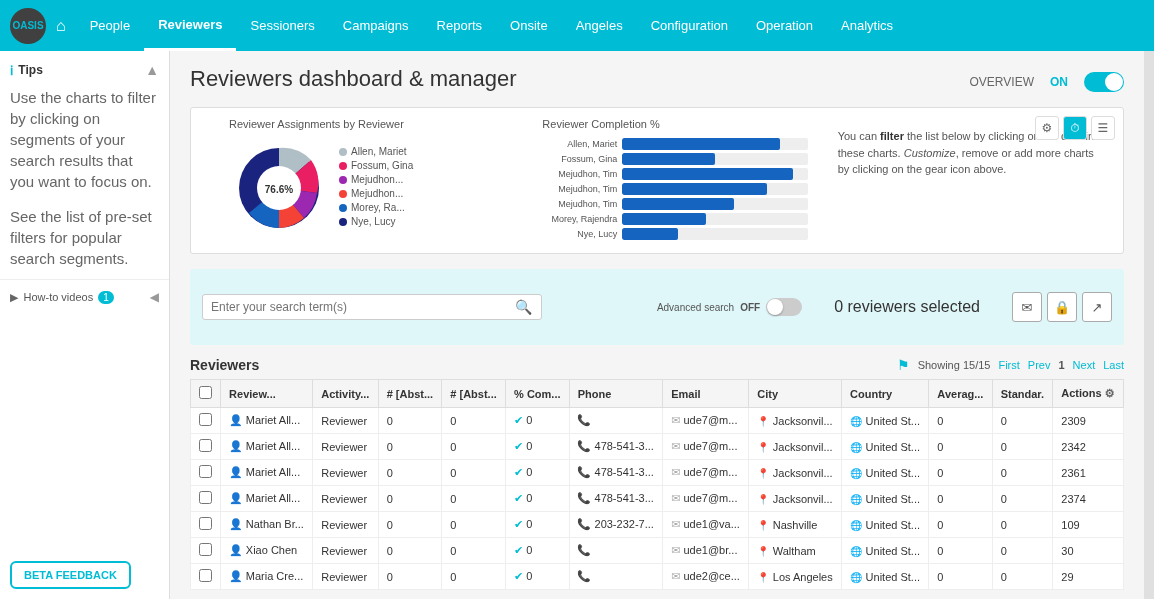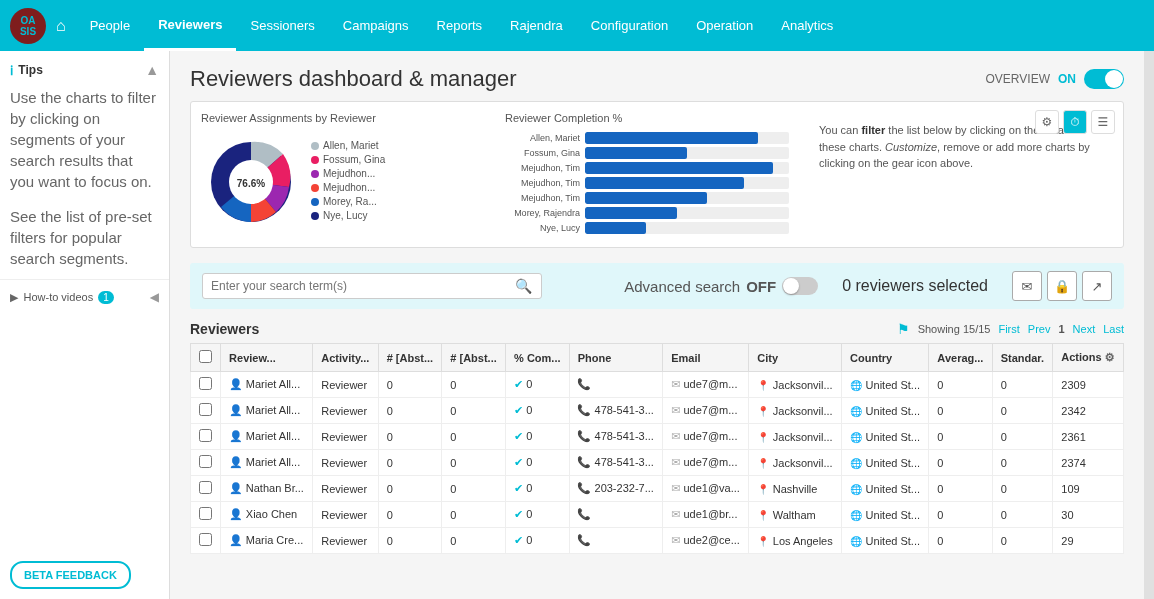--- a/index.html
+++ b/index.html
@@ -8,31 +8,31 @@
     
     .top-nav {
       background: #00bcd4;
       height: 51px;
       display: flex;
       align-items: center;
       padding: 0 10px;
       color: white;
     }
     .nav-logo {
-      background: #7f1d1d;
+      background: #404040;
       color: #00bcd4;
       border-radius: 50%;
       width: 36px;
       height: 36px;
       display: flex;
       align-items: center;
       justify-content: center;
       font-weight: bold;
       font-size: 10px;
-      flex-direction: column;
+      flex-direction: row;
       margin-right: 10px;
       flex-shrink: 0;
     }
     .nav-home {
       color: white;
       margin-right: 10px;
       font-size: 16px;
       cursor: pointer;
     }
     .nav-items {
@@ -127,54 +127,54 @@
       position: absolute;
       bottom: 10px;
       left: 10px;
       background: #fff;
       border: 2px solid #00bcd4;
       color: #00bcd4;
       padding: 6px 12px;
       font-size: 11px;
       font-weight: bold;
       cursor: pointer;
-      border-radius: 13px;
+      border-radius: 6px;
     }
 
     
     .content {
       flex: 1;
       overflow-y: auto;
       padding: 15px 20px;
       position: relative;
     }
 
     
     .scrollbar-right {
       width: 10px;
       background: #e0e0e0;
       flex-shrink: 0;
     }
 
     
     .page-header {
       display: flex;
-      align-items: center;
+      align-items: flex-end;
       justify-content: space-between;
-      margin-bottom: 9px;
+      margin-bottom: 15px;
     }
     .page-title {
       font-size: 22px;
       font-weight: 300;
       color: #333;
     }
     .overview-toggle {
       display: flex;
       align-items: center;
-      gap: 8px;
+      gap: 16px;
       font-size: 12px;
       color: #666;
     }
     .toggle-track {
       width: 40px;
       height: 20px;
       background: #00bcd4;
       border-radius: 10px;
       position: relative;
       cursor: pointer;
@@ -217,21 +217,21 @@
       justify-content: center;
       font-size: 12px;
       color: #666;
     }
     .chart-toolbar-btn.active { background: #00bcd4; color: white; }
     .charts-row {
       display: flex;
       gap: 20px;
       align-items: flex-start;
     }
-    .chart-section { flex: 1; }
+    .chart-section { flex: 1; margin-left: 28px; }
     .chart-title {
       font-size: 11px;
       color: #555;
       margin-bottom: 8px;
     }
     .pie-chart-area {
       display: flex;
       align-items: center;
       gap: 10px;
     }
@@ -287,23 +287,23 @@
     }
     .chart-info b { color: #333; }
     .chart-info i { font-style: italic; }
 
     
     .search-bar {
       display: flex;
       align-items: center;
       background: #e0f7fa;
       border-radius: 3px;
-      padding: 8px 12px;
+      padding: 23px 12px;
       margin-bottom: 12px;
-      gap: 14px;
+      gap: 22px;
     }
     .search-input-wrap {
       background: white;
       border: 1px solid #ccc;
       border-radius: 3px;
       display: flex;
       align-items: center;
       padding: 4px 8px;
       flex: 1;
       max-width: 340px;
@@ -317,21 +317,21 @@
     }
     .search-icon-btn {
       color: #00bcd4;
       cursor: pointer;
       font-size: 14px;
     }
     .advanced-search {
       display: flex;
       align-items: center;
       gap: 6px;
-      font-size: 15px;
+      font-size: 10px;
       color: #555;
       margin-left: auto;
     }
     .adv-toggle {
       width: 36px;
       height: 18px;
       background: #ccc;
       border-radius: 9px;
       position: relative;
       cursor: pointer;
@@ -434,21 +434,22 @@
     <span>OA</span>
       <span>SIS</span>
   </div>
   <span class="nav-home">⌂</span>
   <div class="nav-items">
     <a class="nav-item">People</a>
     <a class="nav-item active">Reviewers</a>
     <a class="nav-item">Sessioners</a>
     <a class="nav-item">Campaigns</a>
     <a class="nav-item">Reports</a>
-    <a class="nav-item">Rajendra</a>
+    <a class="nav-item">Onsite</a>
+    <a class="nav-item">Angeles</a>
     <a class="nav-item">Configuration</a>
     <a class="nav-item">Operation</a>
     <a class="nav-item">Analytics</a>
   </div>
 </nav>
 
 <div class="main-layout">
 
   <aside class="sidebar" style="position:relative;">
     <div class="sidebar-tips">

